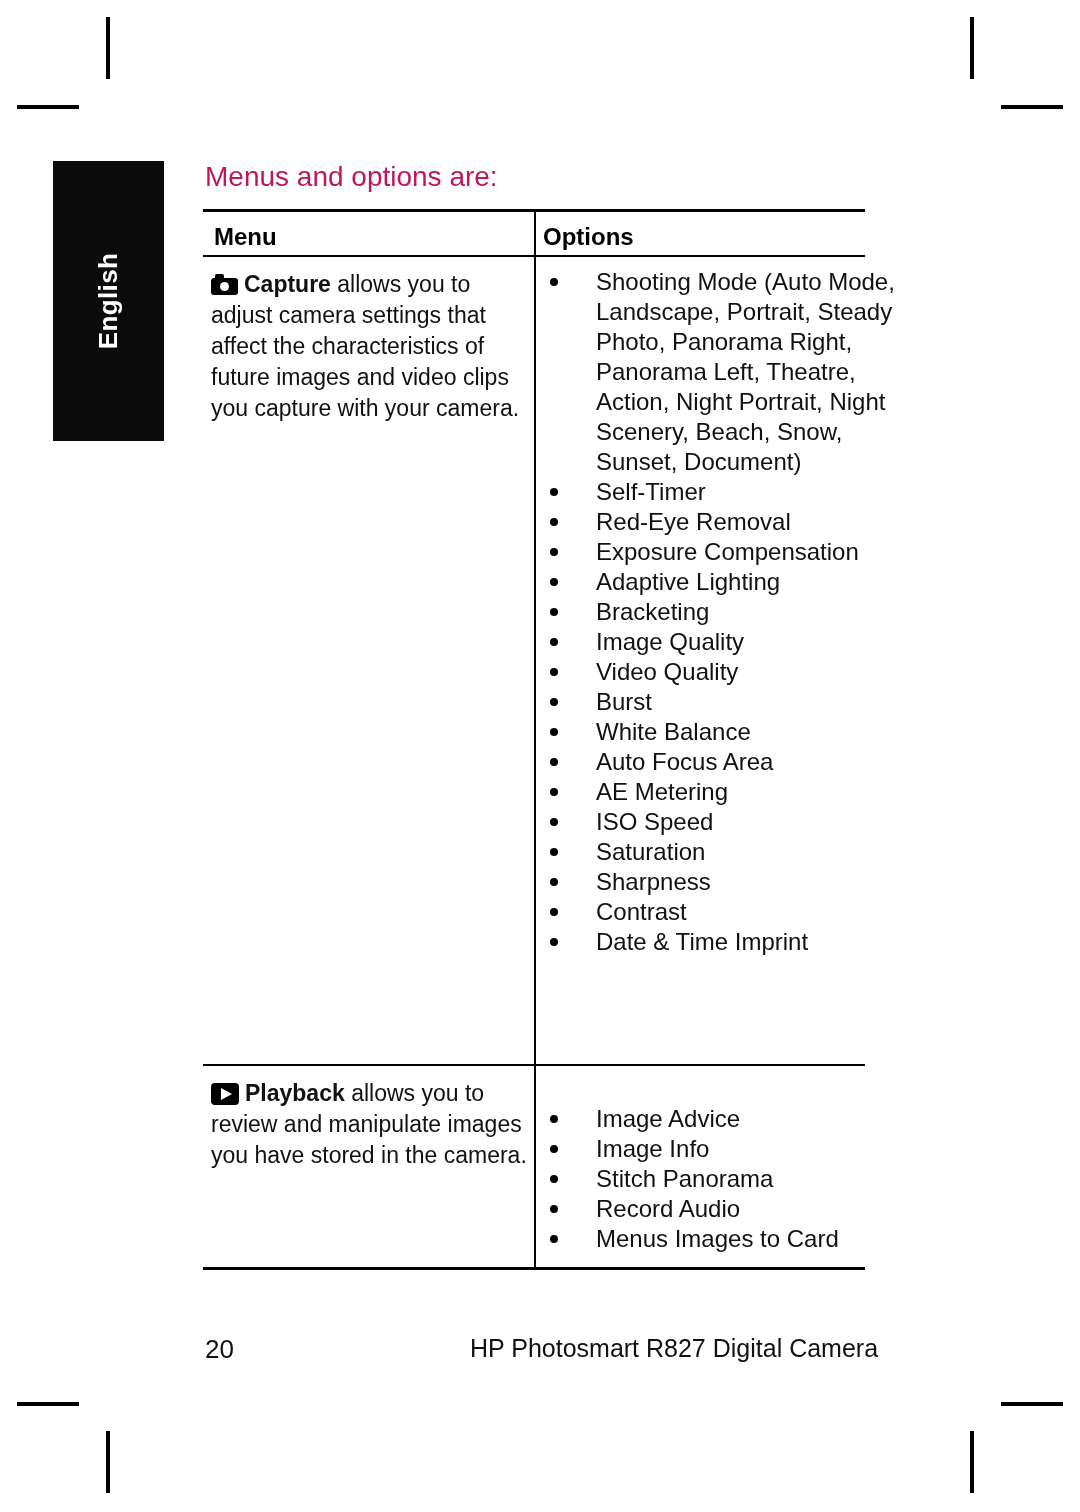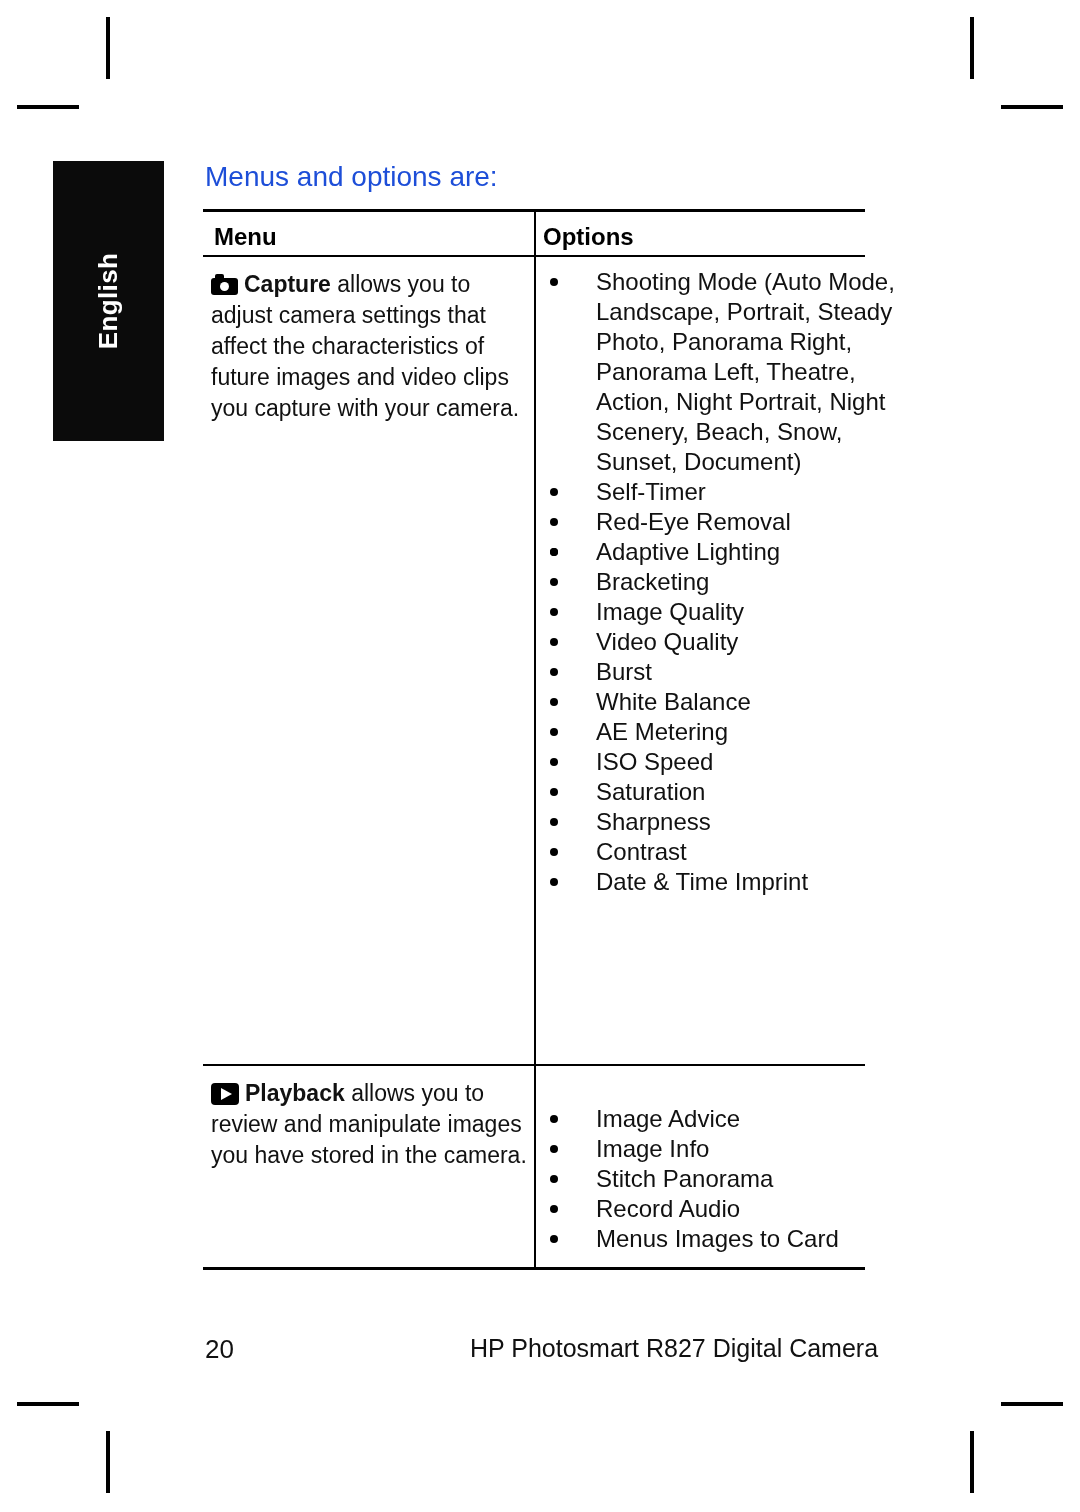--- a/index.html
+++ b/index.html
@@ -55,21 +55,21 @@
     letter-spacing: 0.4px;
   }
 
   
   #intro-text {
     position: absolute;
     left: 205px;
     top: 160px;
     font-size: 28px;
     line-height: 34px;
-    color: #1d4ed8;
+    color: #be185d;
   }
 
   
   #menu-table {
     position: absolute;
     left: 203px;
     top: 209px;
     width: 662px;
   }
   .tbl-rule {
@@ -241,27 +241,28 @@
     <div class="desc-cell" style="top:60px;">
       <span class="icon-camera">
         <span class="bump"></span><span class="body"></span><span class="lens"></span>
       </span><span class="menu-name">Capture</span><span> allows you to adjust camera settings that affect the characteristics of future images and video clips you capture with your camera.</span>
     </div>
 
     <div class="opts-cell" style="top:58px;">
       <div class="opt-item"><span class="bullet"></span><span>Shooting Mode (Auto Mode, Landscape, Portrait, Steady Photo, Panorama Right, Panorama Left, Theatre, Action, Night Portrait, Night Scenery, Beach, Snow, Sunset, Document)</span></div>
       <div class="opt-item"><span class="bullet"></span><span>Self-Timer</span></div>
       <div class="opt-item"><span class="bullet"></span><span>Red-Eye Removal</span></div>
-      <div class="opt-item"><span class="bullet"></span></div>
+      <div class="opt-item"><span class="bullet"></span><span>Exposure Compensation</span></div>
       <div class="opt-item"><span class="bullet"></span><span>Adaptive Lighting</span></div>
       <div class="opt-item"><span class="bullet"></span><span>Bracketing</span></div>
       <div class="opt-item"><span class="bullet"></span><span>Image Quality</span></div>
       <div class="opt-item"><span class="bullet"></span><span>Video Quality</span></div>
       <div class="opt-item"><span class="bullet"></span><span>Burst</span></div>
       <div class="opt-item"><span class="bullet"></span><span>White Balance</span></div>
+      <div class="opt-item"><span class="bullet"></span><span>Auto Focus Area</span></div>
       <div class="opt-item"><span class="bullet"></span><span>AE Metering</span></div>
       <div class="opt-item"><span class="bullet"></span><span>ISO Speed</span></div>
       <div class="opt-item"><span class="bullet"></span><span>Saturation</span></div>
       <div class="opt-item"><span class="bullet"></span><span>Sharpness</span></div>
       <div class="opt-item"><span class="bullet"></span><span>Contrast</span></div>
       <div class="opt-item"><span class="bullet"></span><span>Date &amp; Time Imprint</span></div>
     </div>
 
     <div class="desc-cell" style="top:869px;">
       <span class="icon-playback">

